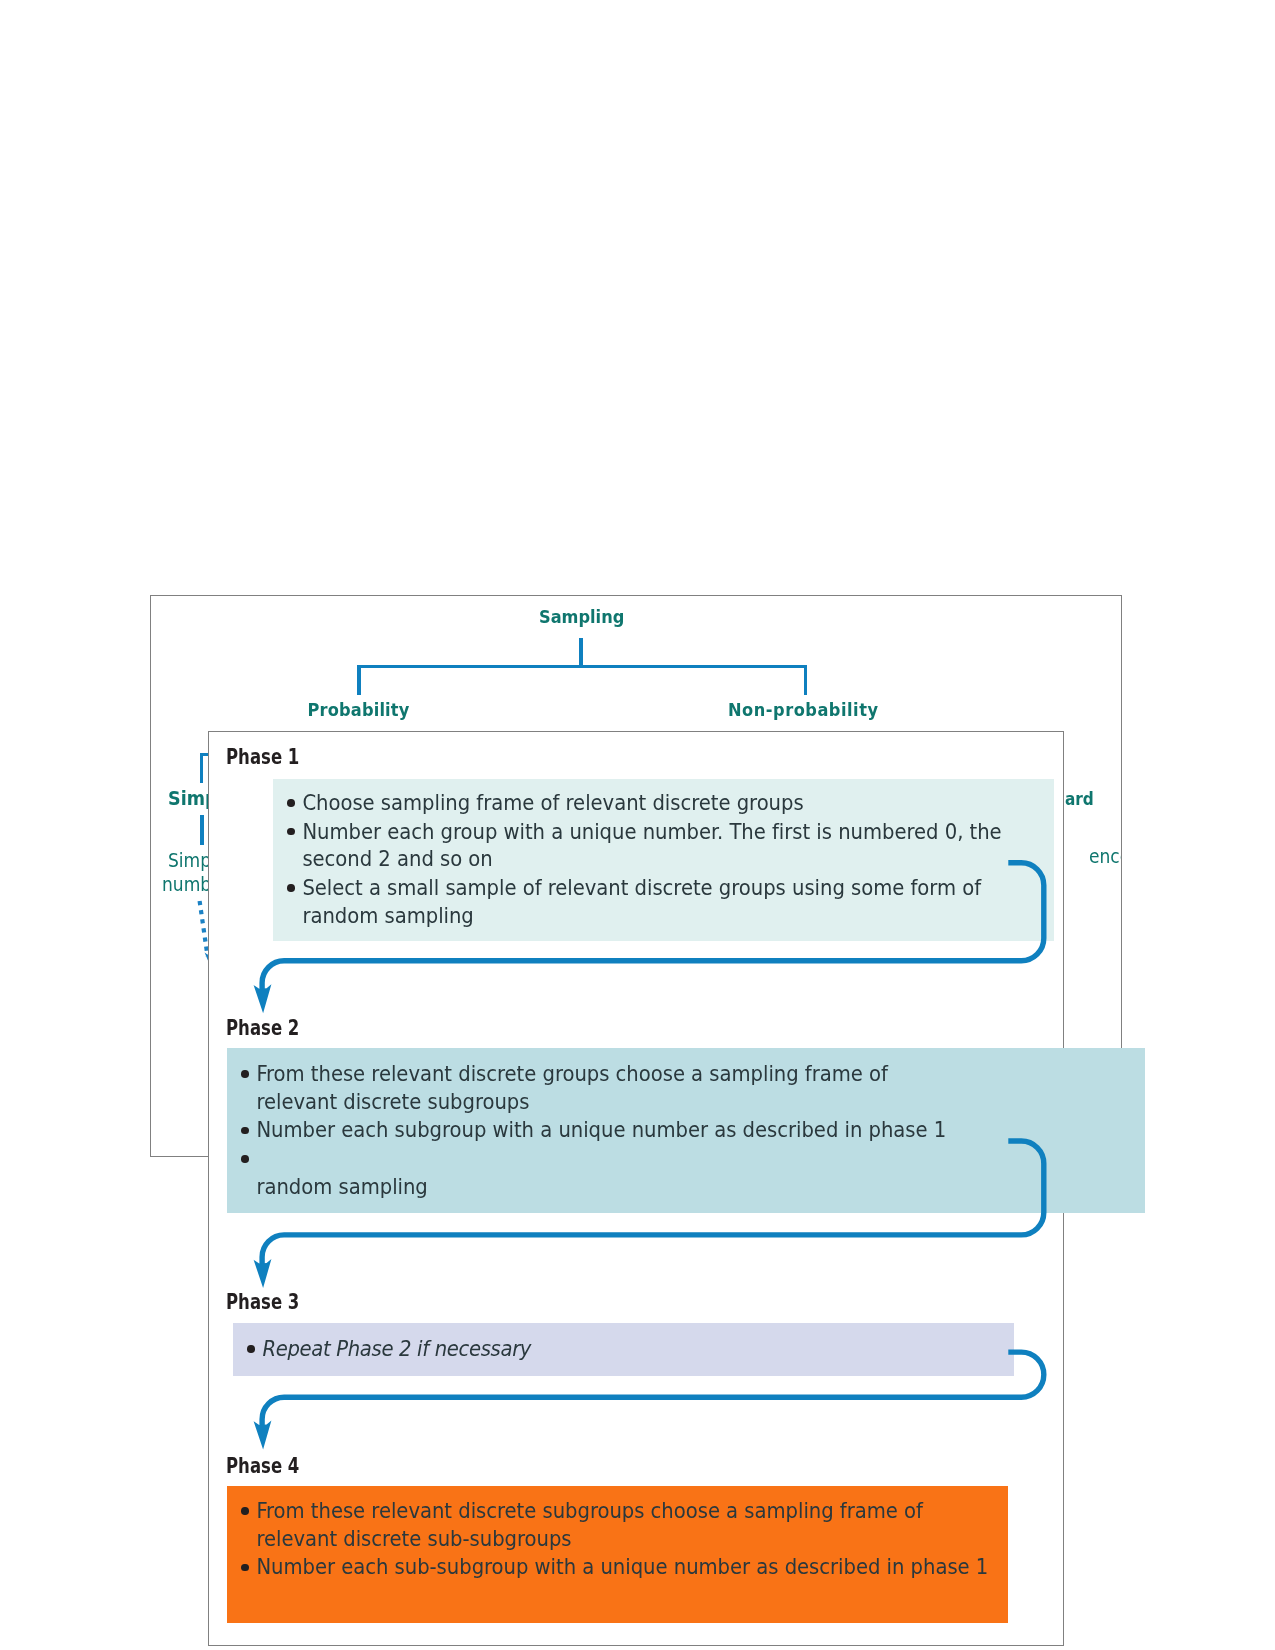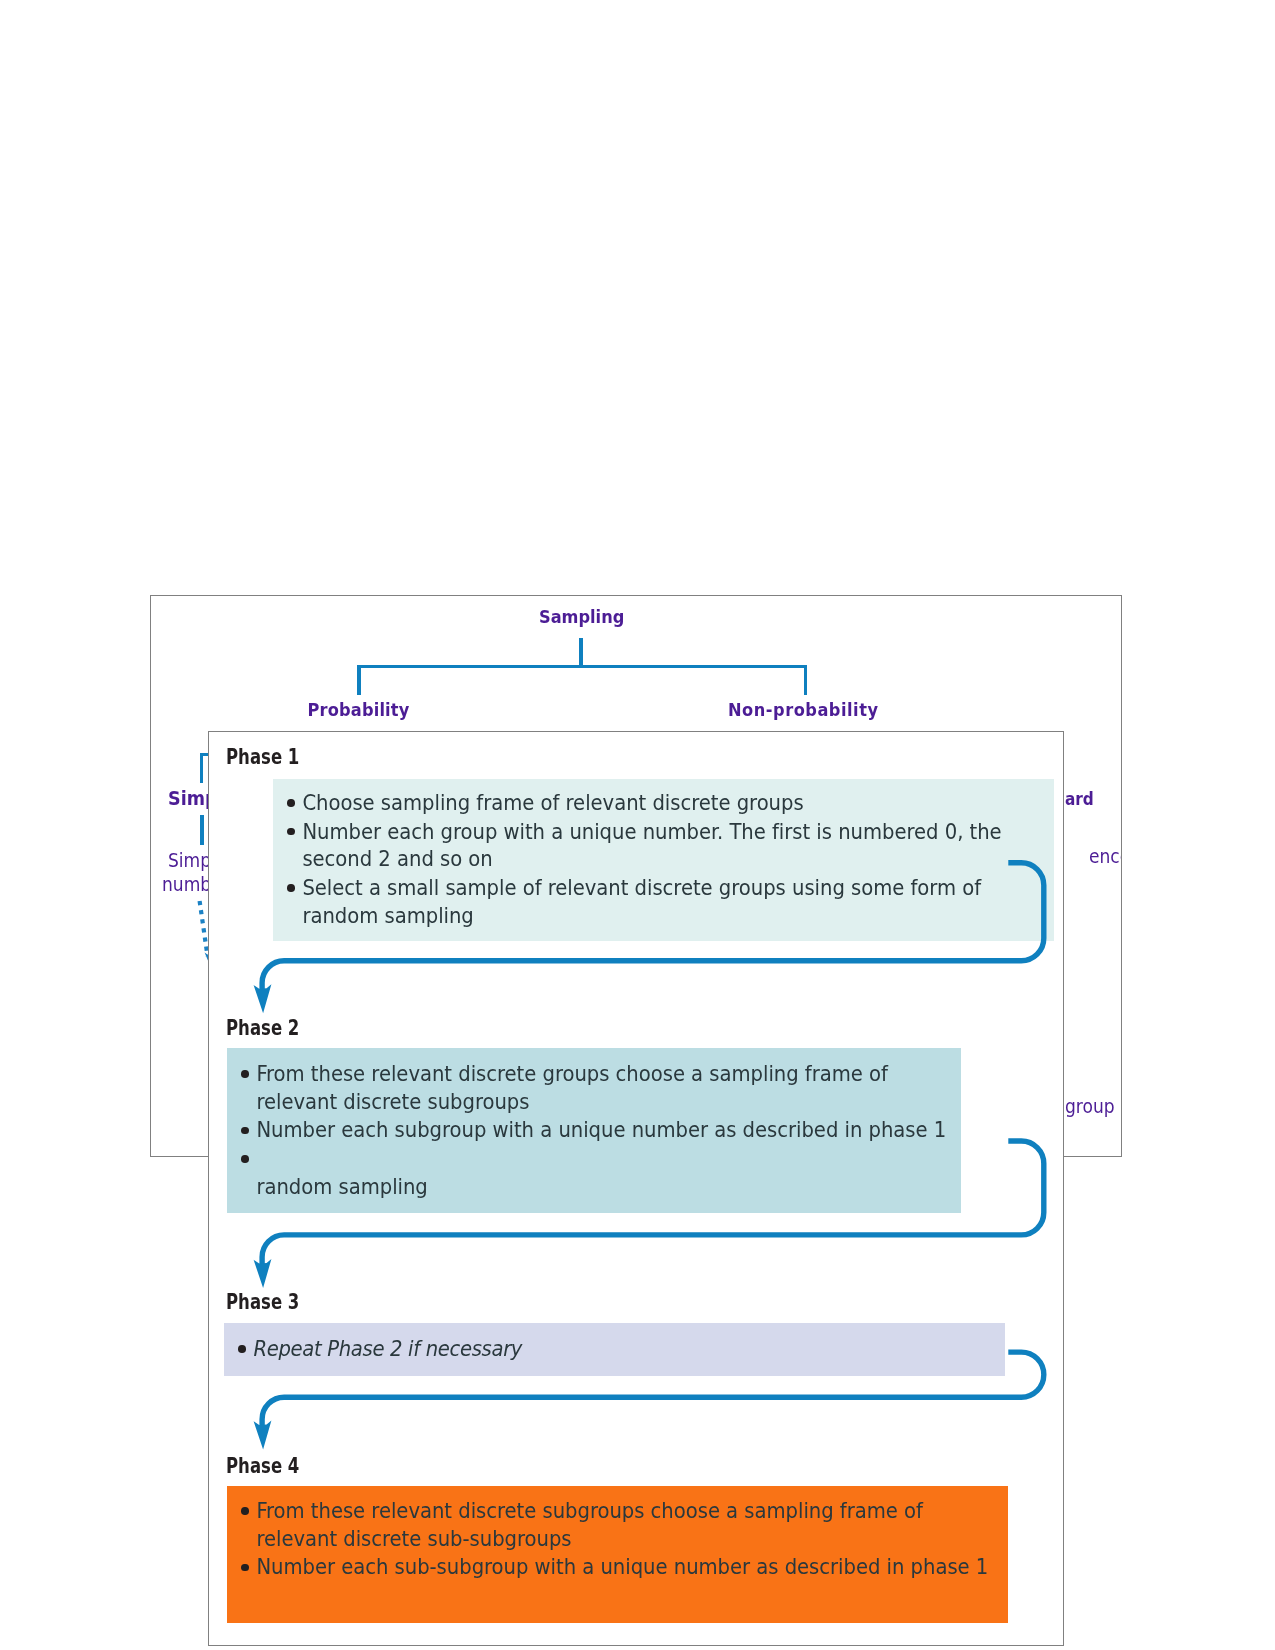--- a/index.html
+++ b/index.html
@@ -3,21 +3,21 @@
 <meta charset="utf-8">
 <style>
   html,body{margin:0;padding:0;background:#ffffff;}
   body{width:1275px;height:1650px;position:relative;overflow:hidden;
        font-family:"DejaVu Sans", sans-serif;font-stretch:condensed;}
   .page{position:absolute;left:0;top:0;width:1275px;height:1650px;overflow:hidden;}
 
   
   #bg-figure{position:absolute;left:150px;top:595px;width:972px;height:562px;
              border:1.3px solid #808080;background:#fff;box-sizing:border-box;overflow:hidden;}
-  .bg-label{position:absolute;color:#4c1d95;white-space:nowrap;font-size:18px;line-height:22px;}
+  .bg-label{position:absolute;color:#0f766e;white-space:nowrap;font-size:18px;line-height:22px;}
   .bg-label.bold{font-weight:bold;}
   .bg-line{position:absolute;background:#0f80bf;}
 
   
   #fg-figure{position:absolute;left:208px;top:731px;width:856px;height:915px;
              border:1.3px solid #808080;background:#ffffff;box-sizing:border-box;}
   .phase-title{position:absolute;font-weight:bold;font-size:21px;color:#231f20;
                transform:scaleX(0.875);transform-origin:left top;}
   .phase-box{position:absolute;box-sizing:border-box;}
   .plist{margin:0;padding:0;list-style:none;}
@@ -75,38 +75,38 @@
           <span>second 2 and so on</span>
         </li>
         <li>
           <span>Select a small sample of relevant discrete groups using some form of</span><br>
           <span>random sampling</span>
         </li>
       </ul>
     </div>
 
     <div class="phase-title" style="left:17px;top:284px;">Phase 2</div>
-    <div class="phase-box" style="left: 18px; top: 316px; width: 734px; height: 165px; background-color: rgb(188, 221, 227);">
+    <div class="phase-box" style="left: 18px; top: 316px; width: 918px; height: 165px; background-color: rgb(188, 221, 227);">
       <ul class="plist" style="padding:12px 14px 0 15px;">
         <li>
           <span>From these relevant discrete groups choose a sampling frame of</span><br>
           <span>relevant discrete subgroups</span>
         </li>
         <li>
           <span>Number each subgroup with a unique number as described in phase 1</span>
         </li>
         <li>
           <br>
           <span>random sampling</span>
         </li>
       </ul>
     </div>
 
     <div class="phase-title" style="left:17px;top:558px;">Phase 3</div>
-    <div class="phase-box" style="left: 15px; top: 591px; width: 781px; height: 53px; background-color: rgb(213, 217, 236);">
+    <div class="phase-box" style="left: 24px; top: 591px; width: 781px; height: 53px; background-color: rgb(213, 217, 236);">
       <ul class="plist" style="padding:12px 14px 0 15px;">
         <li class="ital">
           <span>Repeat Phase 2 if necessary</span>
         </li>
       </ul>
     </div>
 
     <div class="phase-title" style="left:17px;top:722px;">Phase 4</div>
     <div class="phase-box" style="left: 18px; top: 754px; width: 781px; height: 137px; background-color: #f97316;">
       <ul class="plist" style="padding:11px 14px 0 15px;">

